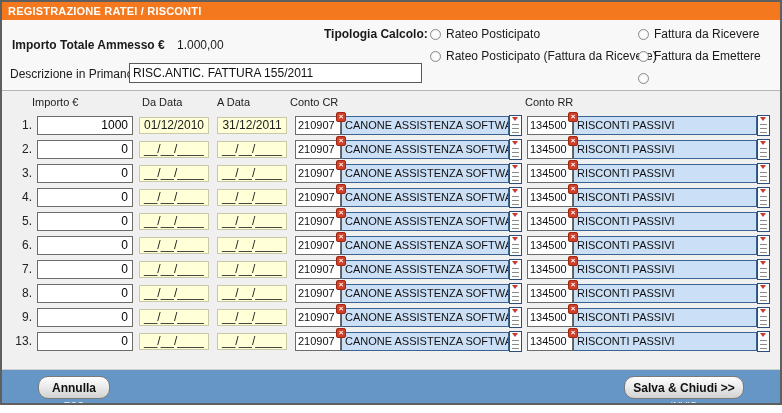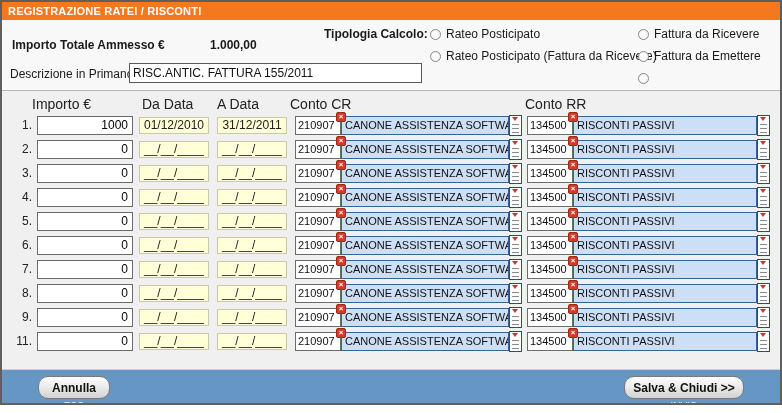--- a/index.html
+++ b/index.html
@@ -16,21 +16,21 @@
   
   .titlebar {
     height:18px; background:#f4781e; color:#fff;
     font-weight:bold; font-size:11px; line-height:18px;
     padding-left:6px; letter-spacing:.2px;
   }
 
   
   .topsec { position:relative; height:70px; background:#f8f8f8; }
   .importo-tot-label { position:absolute; left:10px; top:18px; font-weight:bold; }
-  .importo-tot-value { position:absolute; left:175px; top:18px; font-weight:bold;margin-left:33px; }
+  .importo-tot-value { position:absolute; left:175px; top:18px; font-weight:normal; }
   .descr-label { position:absolute; left:8px; top:47px; }
   .descr-input {
     position:absolute; left:127px; top:43px; width:293px; height:20px;
     border:1px solid #5a5a5a; background:#fff; font-family:"Liberation Sans",sans-serif;
     font-size:12px; padding:0 3px; color:#111;
   }
   .tipologia-label { position:absolute; left:322px; top:7px; font-weight:bold; }
 
   .radio-col { position:absolute; top:3px; display:flex; flex-direction:column; }
   .radio-col.c1 { left:428px; }
@@ -44,21 +44,21 @@
   .radio.selected::after {
     content:""; position:absolute; left:2px; top:2px; width:5px; height:5px;
     border-radius:50%; background:#3c3c3c;
   }
 
   
   .panel {
     position:relative; height:280px; background:#f0f0f0;
     border-top:1px solid #b5b5b5; border-bottom:1px solid #cfcfcf;
   }
-  .colhead { position:absolute; top:5px; font-size:14px; color:#222; }
+  .colhead { position:absolute; top:5px; font-size:11px; color:#222; }
   .ch-importo { left:30px; } .ch-dadata { left:140px; } .ch-adata { left:215px; }
   .ch-contocr { left:288px; } .ch-contorr { left:523px; }
 
   .rows { position:absolute; top:22px; left:0; right:0; }
   .row { display:flex; align-items:center; height:24px; padding-left:8px; }
   .rownum { width:22px; text-align:right; margin-right:5px; font-size:12px; color:#222; }
   .importo-input {
     width:96px; height:19px; border:1px solid #6b6b6b; background:#fff;
     text-align:right; padding-right:4px; font-family:"Liberation Sans",sans-serif; font-size:12px;
     margin-right:6px;
@@ -425,21 +425,21 @@
       </span>
       <span class="acct-desc rr-desc">RISCONTI PASSIVI</span>
       <span class="lookup-btn">
         <span class="tri"></span>
         <span class="lines"></span>
       </span>
     </div>
   </div>
 
   <div class="row">
-    <span class="rownum">11.</span>
+    <span class="rownum">13.</span>
     <input class="importo-input" type="text" value="0" style="">
     <input class="date-input" type="text" value="__/__/____" style="">
     <input class="date-input" type="text" value="__/__/____" style="">
     <div class="acct-group">
       <span class="acct-code-wrap">
         <input class="acct-code" type="text" value="210907" style="">
         <span class="clear-badge">×</span>
       </span>
       <span class="acct-desc cr-desc">CANONE ASSISTENZA SOFTWARE</span>
       <span class="lookup-btn">

